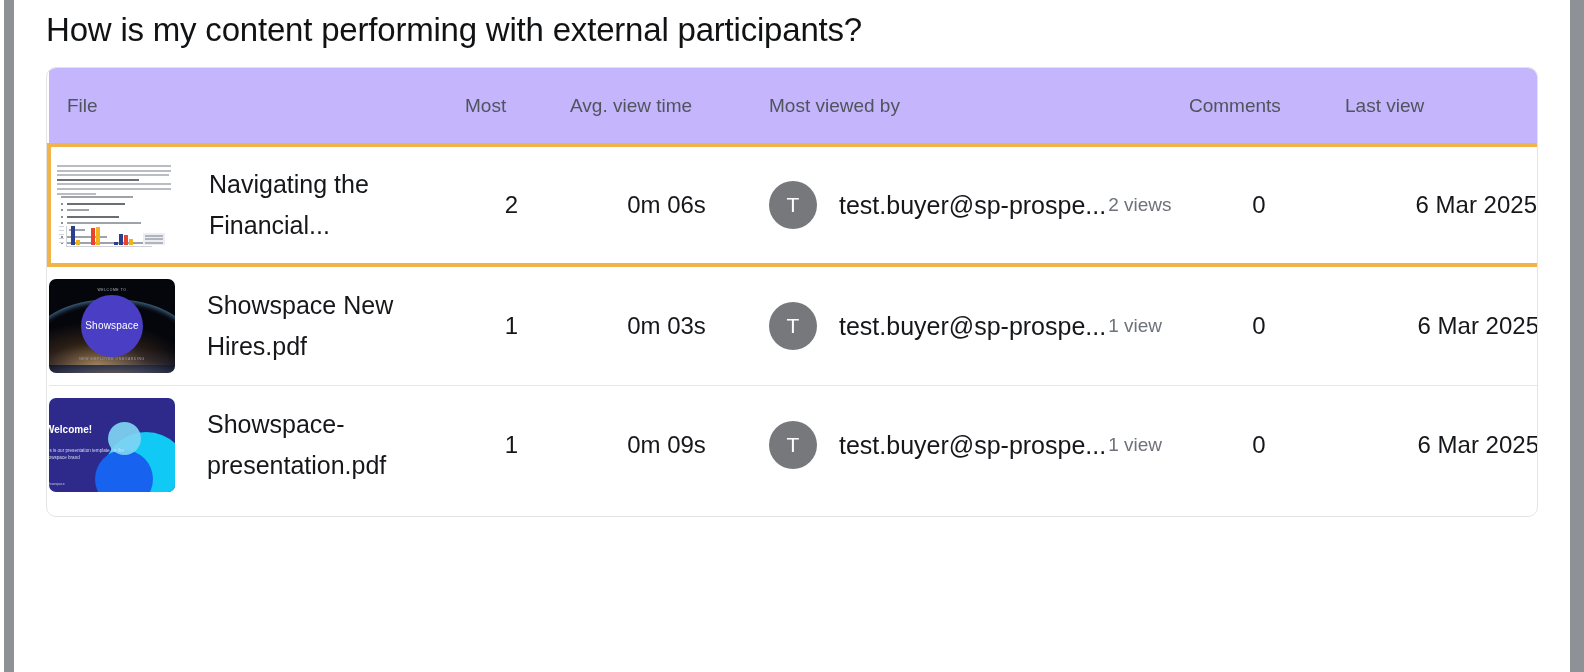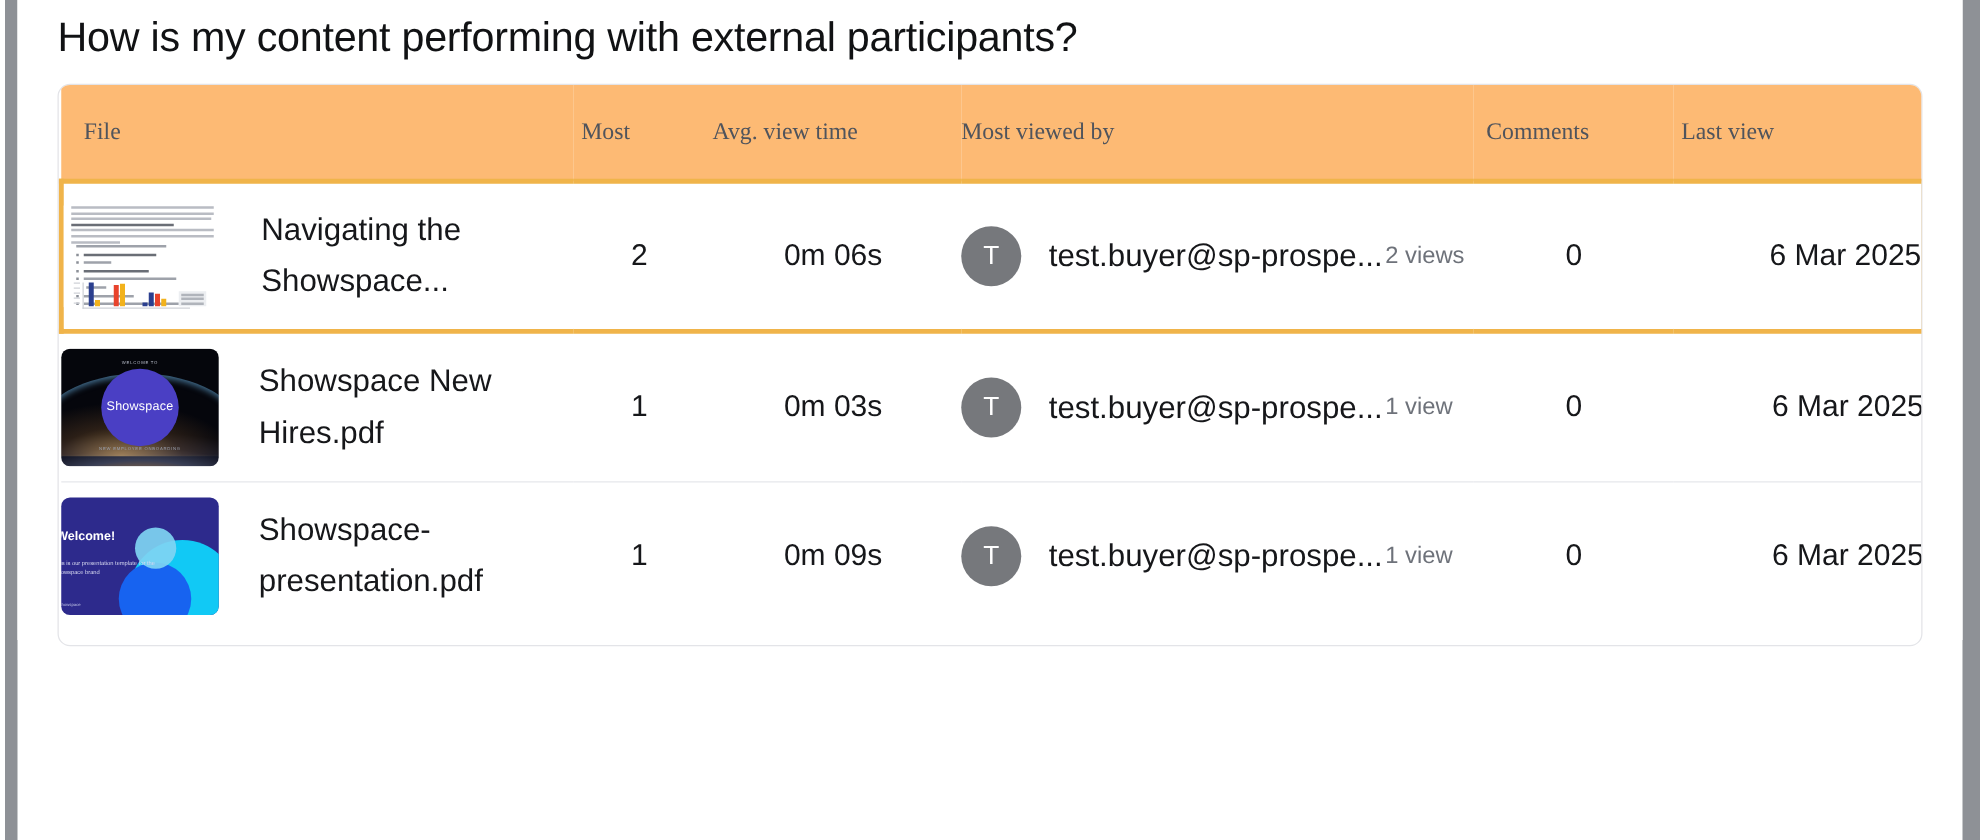--- a/index.html
+++ b/index.html
@@ -77,21 +77,21 @@
     overflow: hidden;
     height: 450px;
   }
 
   
   .tbl {
     width: 100%;
     border-collapse: collapse;
     table-layout: fixed;
   }
-  .tbl thead tr { background: #fdba74; font-family: Liberation Serif, serif; }
+  .tbl thead tr { background: #c4b5fd; }
   .tbl th {
     font-size: 19px;
     font-weight: 400;
     color: #50545c;
     text-align: left;
     padding: 27px 0 26px 0;
     border-bottom: 1px solid #e6e7eb;
     vertical-align: middle;
   }
   .tbl td {
@@ -315,21 +315,21 @@
                       <div class="bar" style="left:57px; height:10px; background:#e8432c"></div>
                       <div class="bar" style="left:62px; height:6px;  background:#f2b21c"></div>
                     </div>
                     <div class="legend-box">
                         <i></i>
                         <i></i>
                         <i></i>
                       </div>
                   </div>
                 </div>
-                <div class="file-name">Navigating the Showspace...</div>
+                <div class="file-name">Navigating the Financial...</div>
               </div>
             </td>
             <td class="c-views num-cell">2</td>
             <td class="c-avg num-cell">0m 06s</td>
             <td class="c-by">
               <div class="by-cell">
                 <div class="avatar">T</div>
                 <div class="by-text">
                   <span class="by-email">test.buyer@sp-prospe...</span>
                   <span class="by-views">2 views</span>

